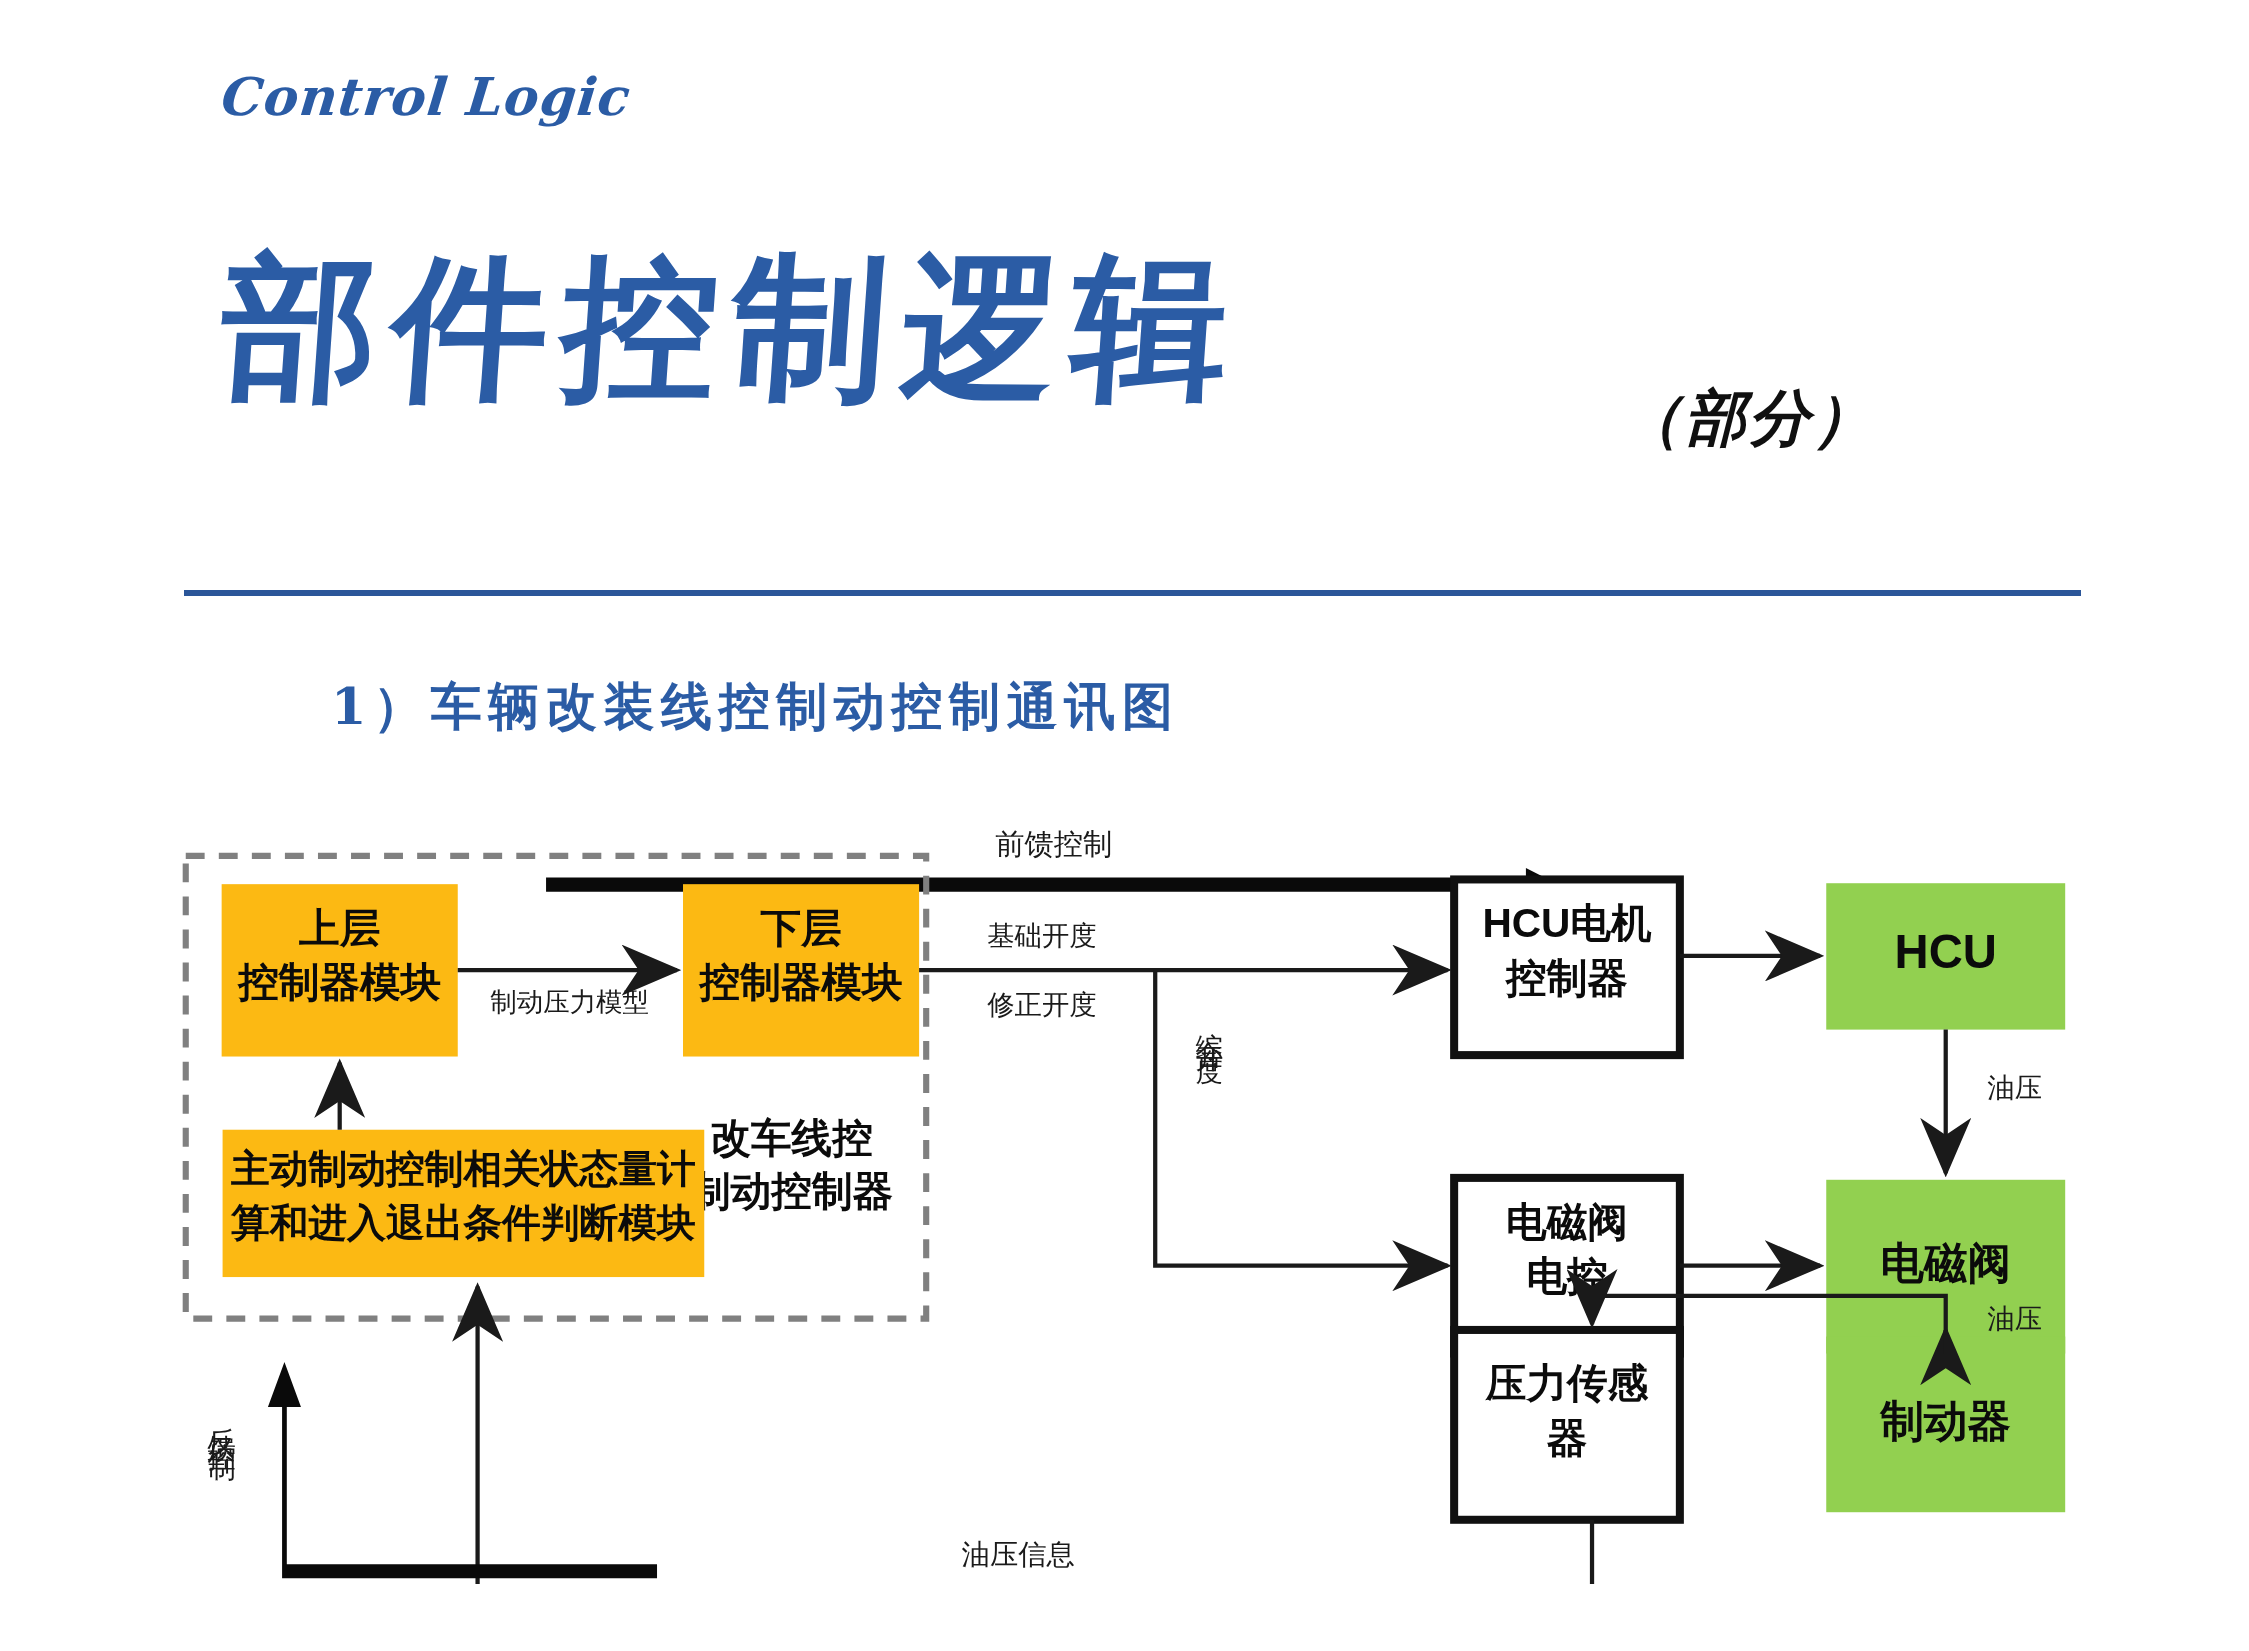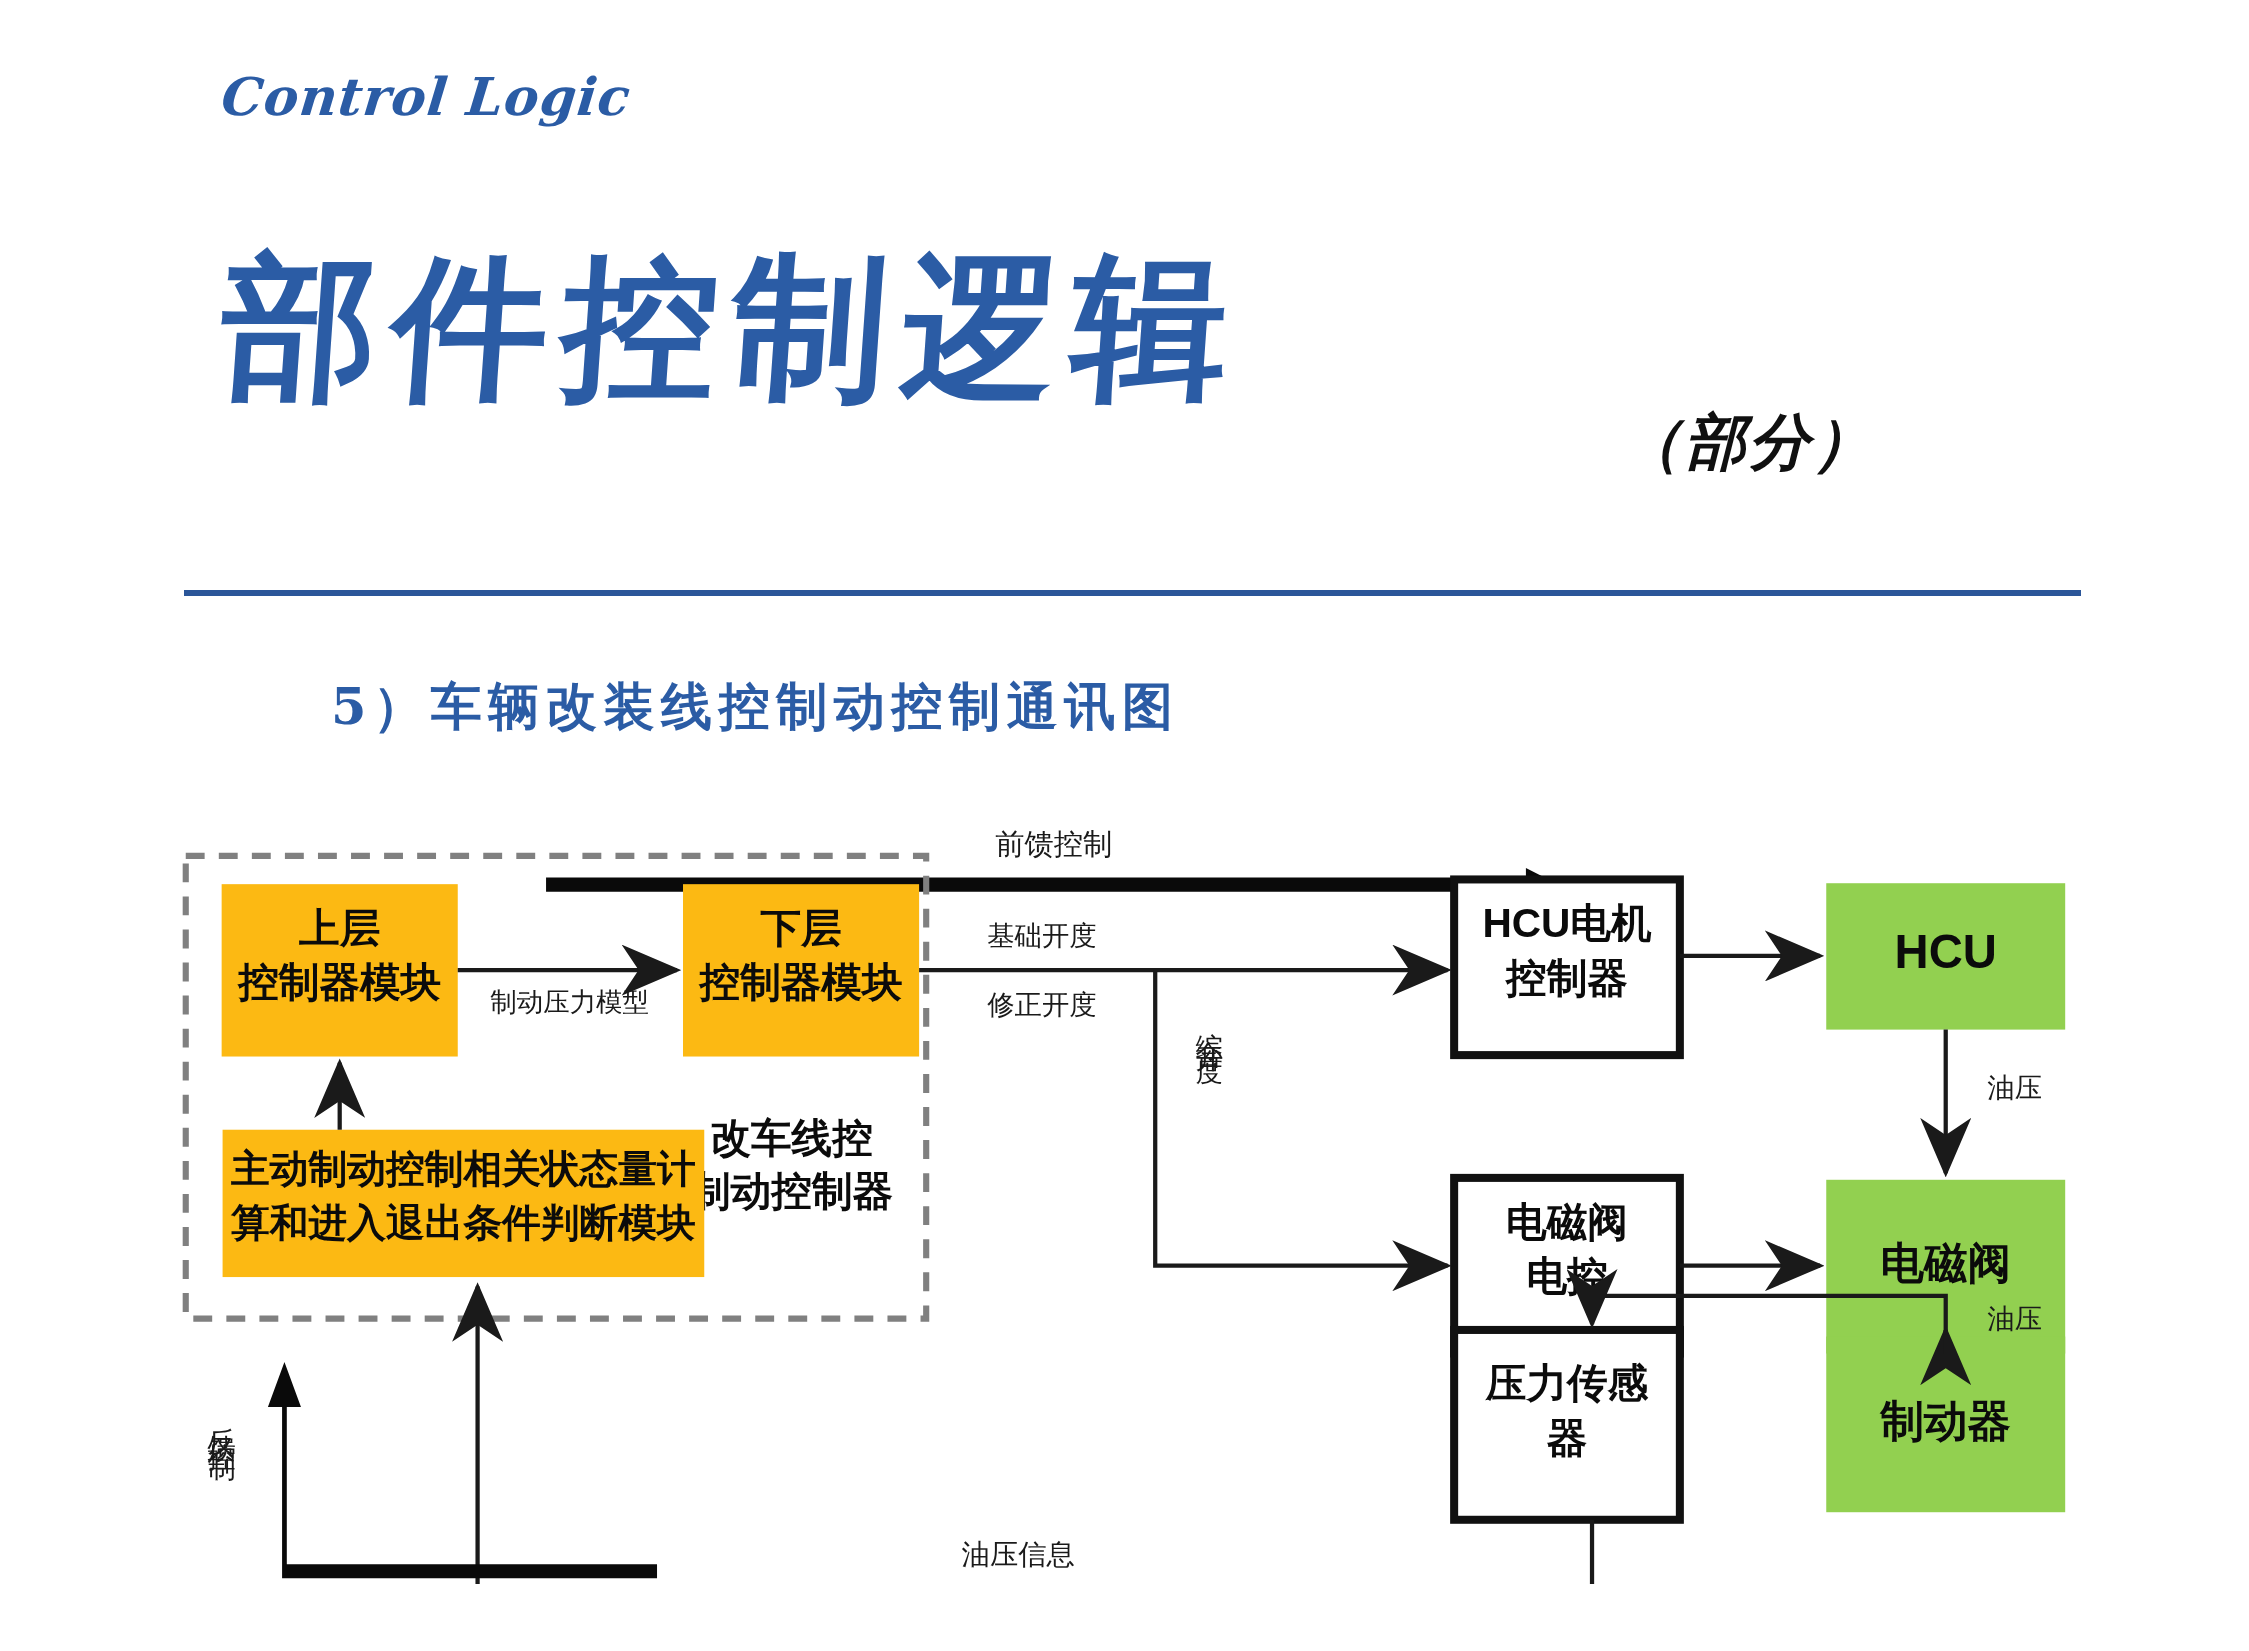--- a/index.html
+++ b/index.html
@@ -46,21 +46,20 @@
     position: absolute;
     left: 1621px;
     top: 378px;
     font-family: "DejaVu Serif", serif;
     font-weight: bold;
     font-style: italic;
     font-size: 61px;
     letter-spacing: 2.8px;
     color: #101010;
     white-space: nowrap;
-    margin-top: 24px;
   }
 
   #title-rule {
     position: absolute;
     left: 184px;
     top: 590px;
     width: 1897px;
     height: 6.1px;
     background: #2B5699;
   }
@@ -113,21 +112,21 @@
 <body>
 
 <div id="eyebrow-logo">Control Logic</div>
 
 <div id="page-title">部件控制逻辑</div>
 
 <div id="page-title-suffix">（部分）</div>
 
 <div id="title-rule"></div>
 
-<div id="section-heading">5）车辆改装线控制动控制通讯图</div>
+<div id="section-heading">1）车辆改装线控制动控制通讯图</div>
 
 <div id="diagram-wrap">
 <svg id="diagram-svg" width="2250" height="850" viewBox="0 0 4762 1800" xmlns="http://www.w3.org/2000/svg">
 
   <defs>
     <marker id="arrow-thin" viewBox="0 0 14 12" refX="13" refY="6" markerWidth="14" markerHeight="12" orient="auto-start-reverse">
       <path d="M0,0 L14,6 L0,12 L4,6 Z" fill="#1a1a1a"></path>
     </marker>
     <marker id="arrow-thin-sm" viewBox="0 0 14 12" refX="13" refY="6" markerWidth="12" markerHeight="10" orient="auto-start-reverse">
       <path d="M0,0 L14,6 L0,12 L4,6 Z" fill="#1a1a1a"></path>

